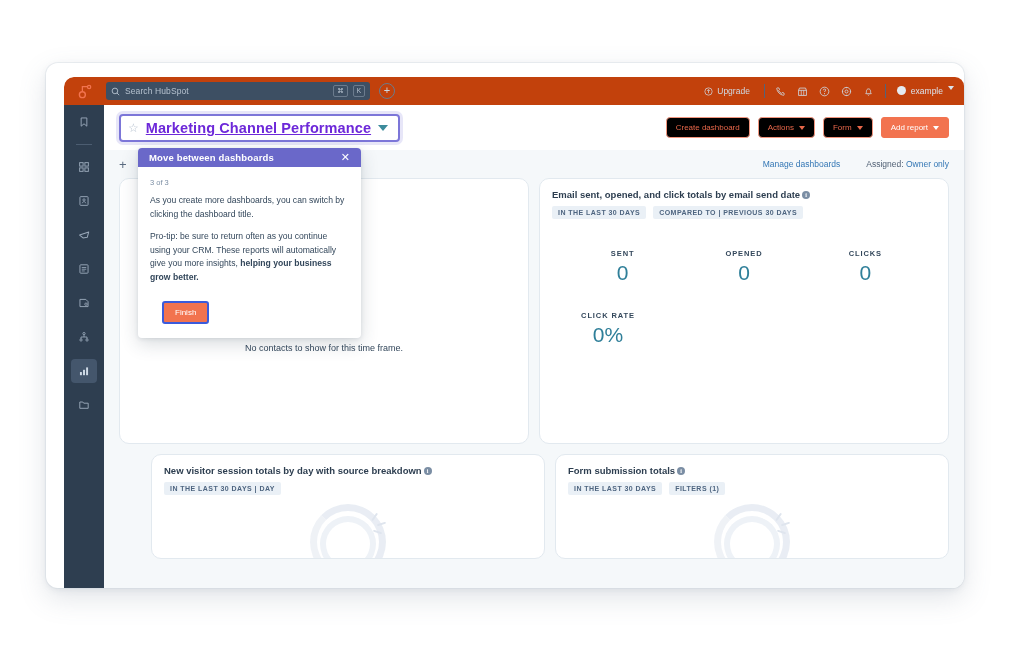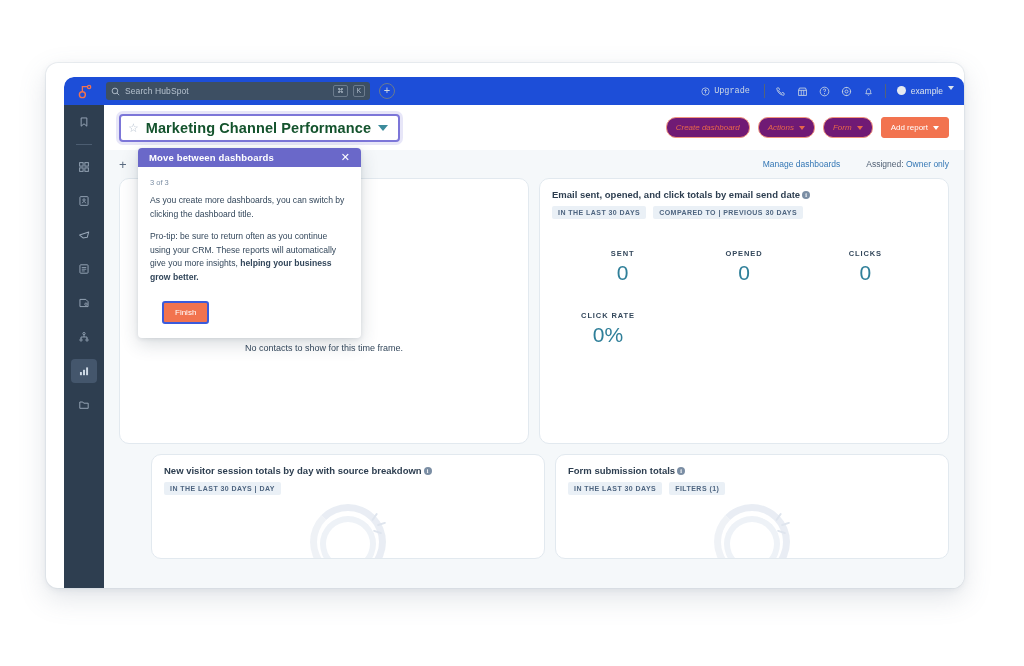--- a/index.html
+++ b/index.html
@@ -36,21 +36,21 @@
     border-top-left-radius: 10px;
     overflow: hidden;
   }
 
   
   #topnav {
     position: absolute;
     left: 0; top: 0;
     width: 900px;
     height: 28px;
-    background: #1d4ed8;
+    background: #c2410c;
     border-top-left-radius: 9px;
     border-top-right-radius: 9px;
     display: flex;
     align-items: center;
   }
 
   #logo-btn {
     width: 40px; height: 28px;
     display: flex; align-items: center; justify-content: center;
   }
@@ -99,21 +99,20 @@
     display: flex;
     align-items: center;
     gap: 0;
     padding-right: 10px;
   }
   #upgrade-btn {
     display:flex; align-items:center; gap: 4px;
     color: #cfd9e3;
     font-size: 8.5px;
     padding: 0 9px;
-    font-family: Liberation Mono, monospace;
   }
   .nav-divider {
     width: 1px; height: 14px; background: #53637a; margin: 0 5px;
   }
   .nav-icon-btn {
     width: 22px; height: 22px;
     display: flex; align-items: center; justify-content: center;
     color: #cfd9e3;
   }
   #account-btn {
@@ -182,46 +181,46 @@
     border: 2px solid #7c76d8;
     border-radius: 4px;
     padding: 4px 10px 4px 7px;
     background: #fff;
     box-shadow: 0 0 0 3px rgba(124,118,216,0.18);
   }
   #star-icon { color: #b9c4d1; font-size: 12px; line-height: 1; }
   #dash-title-text {
     font-size: 14.5px;
     font-weight: bold;
-    color: #14532d;
+    color: #6d28d9;
     letter-spacing: 0.1px;
+    text-decoration: underline;
   }
   #dash-title-caret {
     width: 0; height: 0;
     border-left: 5px solid transparent;
     border-right: 5px solid transparent;
     border-top: 6px solid #3c8b9b;
   }
 
   #header-actions {
     margin-left: auto;
     display: flex;
     align-items: center;
     gap: 8px;
   }
   .btn-outline {
     border: 1px solid #f2957e;
     color: #e8674a;
-    background: #701a75;
-    border-radius: 10px;
+    background: #000000;
+    border-radius: 4px;
     font-size: 8px;
     padding: 5px 9px;
     display: flex; align-items: center; gap: 5px;
     white-space: nowrap;
-    font-style: italic;
   }
   .btn-primary {
     background: #f2734f;
     color: #ffffff;
     border: 1px solid #f2734f;
     border-radius: 3px;
     font-size: 8px;
     padding: 5px 9px;
     display: flex; align-items: center; gap: 5px;
     white-space: nowrap;

